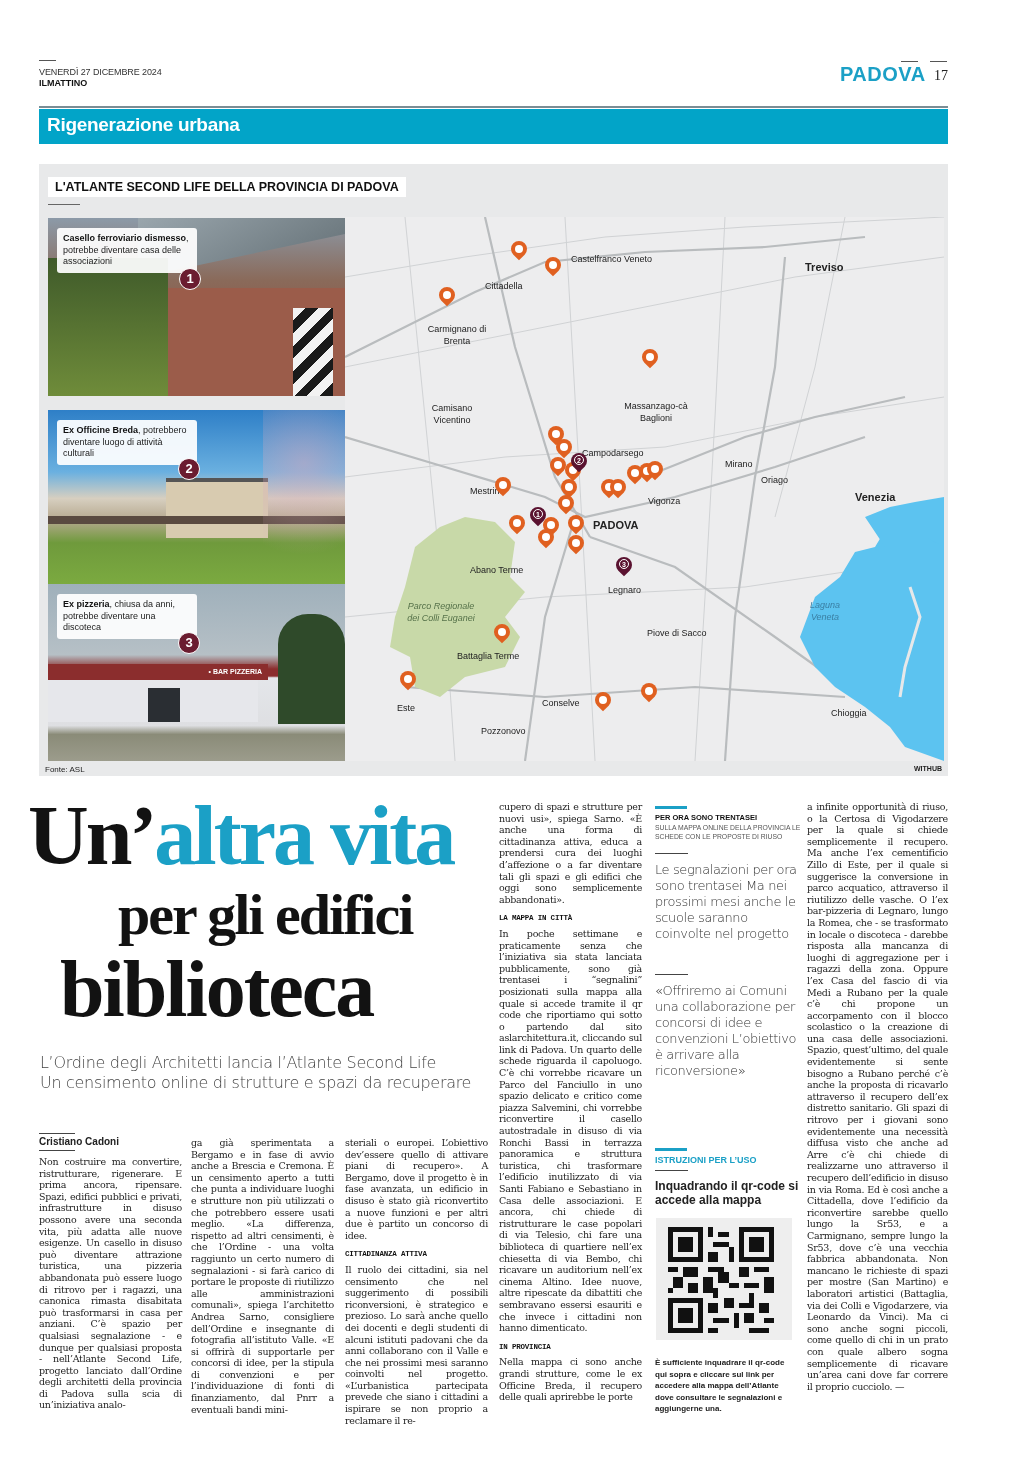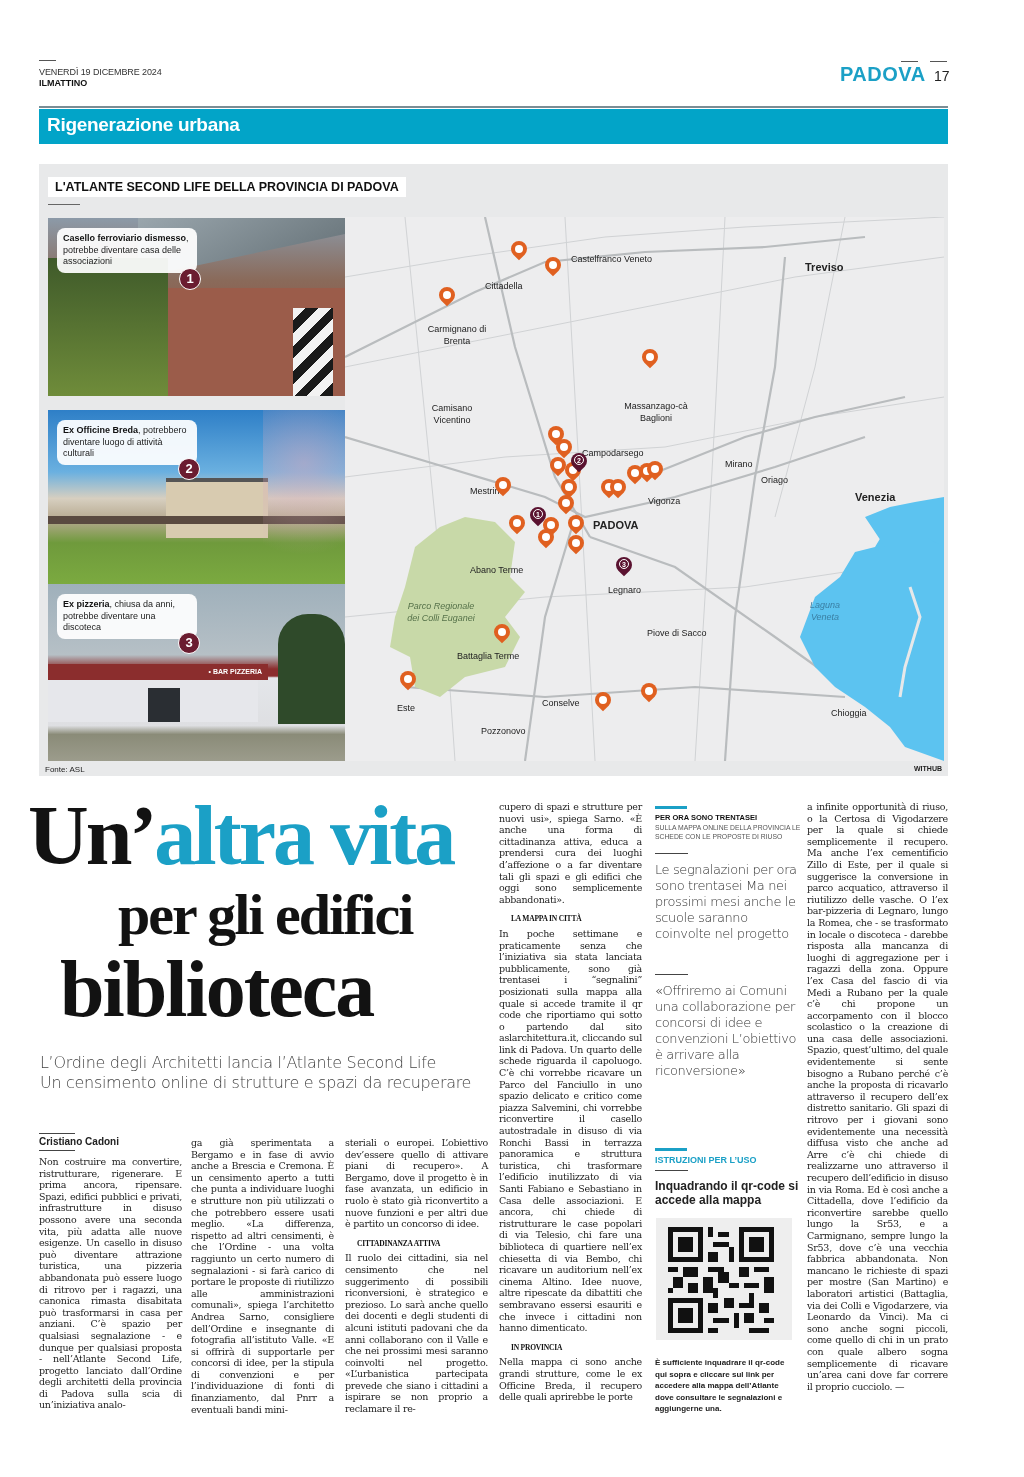--- a/index.html
+++ b/index.html
@@ -5,37 +5,37 @@
   * { box-sizing: border-box; margin: 0; padding: 0; }
   html, body { width: 1024px; height: 1477px; background: #ffffff; overflow: hidden; }
   body { position: relative; font-family: "DejaVu Serif", serif; color: #1a1a1a; }
 
   
   .top-rule-l { position: absolute; left: 39px; top: 60px; width: 17px; height: 1px; background: #555; }
   .date { position: absolute; left: 39px; top: 67px; font-family: "Liberation Sans", sans-serif; font-size: 9px; letter-spacing: -0.1px; color: #333; }
   .paper { position: absolute; left: 39px; top: 78px; font-family: "Liberation Sans", sans-serif; font-size: 9px; font-weight: bold; color: #111; }
   .section-city { position: absolute; left: 840px; top: 63px; font-family: "Liberation Sans", sans-serif; font-weight: bold; font-size: 20px; color: #1ba0c6; letter-spacing: 0.5px; }
   .section-rule-a { position: absolute; left: 901px; top: 61px; width: 17px; height: 1px; background: #555; }
-  .page-no { position: absolute; left: 934px; top: 68px; font-family: Liberation Sans, sans-serif; font-size: 14px; color: #222; }
+  .page-no { position: absolute; left: 934px; top: 68px; font-family: Liberation Serif, serif; font-size: 14px; color: #222; }
   .page-rule { position: absolute; left: 930px; top: 61px; width: 17px; height: 1px; background: #555; }
   .hdr-line { position: absolute; left: 39px; top: 106px; width: 909px; height: 2px; background: #7a8d95; }
   .banner { position: absolute; left: 39px; top: 109px; width: 909px; height: 35px; background: #02a4c8; }
   .banner span { position: absolute; left: 8px; top: 5px; font-family: "Liberation Sans", sans-serif; font-weight: bold; font-size: 19px; color: #ffffff; letter-spacing: -0.3px; }
 
   
   .info { position: absolute; left: 39px; top: 164px; width: 909px; height: 612px; background: #e8e9ea; }
   .info-title { position: absolute; left: 9px; top: 13px; background: #ffffff; padding: 3px 7px; font-family: "Liberation Sans", sans-serif; font-weight: bold; font-size: 12.5px; color: #111; }
   .info-title-rule { position: absolute; left: 9px; top: 40px; width: 32px; height: 1px; background: #666; }
 
   .photo { position: absolute; left: 9px; width: 297px; overflow: hidden; }
   .photo1 { top: 54px; height: 178px; background: linear-gradient(180deg, #8c9aa8 0%, #8a6a5a 35%, #8c5b4b 55%, #64733c 75%, #5a7a36 100%); }
   .photo2 { top: 238px; height: 177px; background: linear-gradient(180deg, #2e7fc7 0%, #6ab0e0 35%, #d7cfc0 50%, #b6a98f 62%, #6f9a3c 75%, #7cab40 100%); margin-top: 8px; }
   .photo3 { top: 420px; height: 177px; background: linear-gradient(180deg, #9fb0bb 0%, #b6c0c6 40%, #8b2d2d 48%, #8b2d2d 52%, #e4e6ea 53%, #dedfe2 80%, #8a8b78 85%, #9c9c8c 100%); }
   .photo .deco { position: absolute; }
-  .caption { position: absolute; left: 9px; top: 10px; width: 140px; background: rgba(255,255,255,0.93); border-radius: 8px; padding: 5px 6px; font-family: "Liberation Sans", sans-serif; font-size: 9px; line-height: 11.5px; color: #222; }
+  .caption { position: absolute; left: 9px; top: 10px; width: 140px; background: rgba(255,255,255,0.93); border-radius: 3px; padding: 5px 6px; font-family: "Liberation Sans", sans-serif; font-size: 9px; line-height: 11.5px; color: #222; }
   .caption b { color: #111; }
   .num-badge { position: absolute; width: 22px; height: 22px; border-radius: 50%; background: #6b1c30; color: #fff; border: 1.5px solid #fff; font-family: "Liberation Sans", sans-serif; font-weight: bold; font-size: 13px; line-height: 19px; text-align: center; }
 
   .map { position: absolute; left: 306px; top: 53px; width: 599px; height: 544px; background: #ededee; overflow: hidden; }
   .map svg { position: absolute; left: 0; top: 0; }
   .place { position: absolute; font-family: "Liberation Sans", sans-serif; font-size: 9px; color: #222; text-align: center; line-height: 12px; white-space: nowrap; }
   .place.big { font-weight: bold; font-size: 11px; }
   .place.it { font-style: italic; color: #56724a; }
   .place.water { font-style: italic; color: #3a7fa3; }
 
@@ -53,39 +53,39 @@
   .hl1 .accent { color: #1ba0c6; }
   .hl2 { position: absolute; left: 118px; top: 880px; font-family: "Liberation Serif", serif; font-weight: bold; font-size: 58px; letter-spacing: -2px; line-height: 70px; color: #121212; white-space: nowrap; }
   .hl3 { position: absolute; left: 60px; top: 944px; font-family: "Liberation Serif", serif; font-weight: bold; font-size: 80px; letter-spacing: -2px; line-height: 90px; color: #121212; white-space: nowrap; }
   .sub { position: absolute; left: 40px; top: 1053px; font-family: "DejaVu Sans", sans-serif; font-weight: 200; font-size: 16px; line-height: 20px; color: #444; letter-spacing: -0.3px; }
 
   
   .col { position: absolute; font-family: "DejaVu Serif", serif; font-size: 9.5px; line-height: 11.6px; color: #1e1e1e; text-align: justify; hyphens: auto; letter-spacing: -0.25px; }
   .byline-rule { position: absolute; left: 39px; top: 1133px; width: 36px; height: 1px; background: #444; }
   .byline { position: absolute; left: 39px; top: 1136px; font-family: "Liberation Sans", sans-serif; font-size: 10px; font-weight: bold; color: #222; }
   .byline-rule2 { position: absolute; left: 39px; top: 1150px; width: 36px; height: 1px; background: #444; }
-  .subhead { font-family: Liberation Serif, serif; font-weight: bold; font-size: 7.5px; letter-spacing: -0.2px; display: block; margin: 8px 12px 3px; color: #111; }
+  .subhead { font-family: Liberation Mono, monospace; font-weight: bold; font-size: 7.5px; letter-spacing: -0.2px; display: block; margin: 8px 0 3px; color: #111; }
 
   
   .side-accent { position: absolute; width: 32px; height: 3px; background: #1ba0c6; }
   .side-kicker { position: absolute; left: 655px; top: 813px; font-family: "Liberation Sans", sans-serif; font-weight: bold; font-size: 7.5px; color: #111; }
   .side-kicker-sub { position: absolute; left: 655px; top: 823px; width: 150px; font-family: "Liberation Sans", sans-serif; font-size: 6.8px; line-height: 9px; color: #555; text-transform: uppercase; }
   .side-rule { position: absolute; left: 655px; width: 33px; height: 1px; background: #444; }
   .side-quote { position: absolute; left: 655px; width: 150px; font-family: "DejaVu Sans", sans-serif; font-weight: 200; font-size: 13px; line-height: 16px; color: #333; letter-spacing: -0.4px; }
   .howto-title { position: absolute; left: 655px; top: 1155px; font-family: "Liberation Sans", sans-serif; font-weight: bold; font-size: 9px; color: #1ba0c6; }
   .howto-head { position: absolute; left: 655px; top: 1179px; width: 150px; font-family: "Liberation Sans", sans-serif; font-weight: bold; font-size: 12px; line-height: 14px; color: #222; }
   .qr-box { position: absolute; left: 656px; top: 1218px; width: 136px; height: 122px; background: #eeeeee; }
   .qr-box svg { position: absolute; left: 12px; top: 9px; }
   .howto-text { position: absolute; left: 655px; top: 1357px; width: 142px; font-family: "Liberation Sans", sans-serif; font-weight: bold; font-size: 8px; line-height: 11.5px; color: #222; }
 </style>
 </head>
 <body>
 
 <div class="top-rule-l"></div>
-<div class="date">VENERDÌ 19 DICEMBRE 2024</div>
+<div class="date">VENERDÌ 27 DICEMBRE 2024</div>
 <div class="paper">ILMATTINO</div>
 <div class="section-rule-a"></div>
 <div class="section-city">PADOVA</div>
 <div class="page-rule"></div>
 <div class="page-no">17</div>
 <div class="hdr-line"></div>
 <div class="banner">
   <span>Rigenerazione urbana</span>
 </div>
 
@@ -307,21 +307,21 @@
   <div>Un censimento online di strutture e spazi da recuperare</div>
 </div>
 
 <div class="byline-rule"></div>
 <div class="byline">Cristiano Cadoni</div>
 <div class="byline-rule2"></div>
 
 <div class="col" style="left:39px;top:1156px;width:143px;">Non costruire ma convertire, ristrutturare, rigenerare. E prima ancora, ripensare. Spazi, edifici pubblici e privati, infrastrutture in disuso possono avere una seconda vita, più adatta alle nuove esigenze. Un casello in disuso può diventare attrazione turistica, una pizzeria abbandonata può essere luogo di ritrovo per i ragazzi, una canonica rimasta disabitata può trasformarsi in casa per anziani. C’è spazio per qualsiasi segnalazione - e dunque per qualsiasi proposta - nell’Atlante Second Life, progetto lanciato dall’Ordine degli architetti della provincia di Padova sulla scia di un’iniziativa analo-</div>
 <div class="col" style="left:191px;top:1137px;width:143px;">ga già sperimentata a Bergamo e in fase di avvio anche a Brescia e Cremona. È un censimento aperto a tutti che punta a individuare luoghi e strutture non più utilizzati o che potrebbero essere usati meglio. «La differenza, rispetto ad altri censimenti, è che l’Ordine - una volta raggiunto un certo numero di segnalazioni - si farà carico di portare le proposte di riutilizzo alle amministrazioni comunali», spiega l’architetto Andrea Sarno, consigliere dell’Ordine e insegnante di fotografia all’istituto Valle. «E si offrirà di supportarle per concorsi di idee, per la stipula di convenzioni e per l’individuazione di fonti di finanziamento, dal Pnrr a eventuali bandi mini-</div>
 <div class="col" style="left:345px;top:1137px;width:143px;">
-  <span>steriali o europei. L’obiettivo dev’essere quello di attivare piani di recupero». A Bergamo, dove il progetto è in fase avanzata, un edificio in ruolo è stato già riconvertito a nuove funzioni e per altri due è partito un concorso di idee.</span>
+  <span>steriali o europei. L’obiettivo dev’essere quello di attivare piani di recupero». A Bergamo, dove il progetto è in fase avanzata, un edificio in disuso è stato già riconvertito a nuove funzioni e per altri due è partito un concorso di idee.</span>
   <span class="subhead">CITTADINANZA ATTIVA</span>
   <span>Il ruolo dei cittadini, sia nel censimento che nel suggerimento di possibili riconversioni, è strategico e prezioso. Lo sarà anche quello dei docenti e degli studenti di alcuni istituti padovani che da anni collaborano con il Valle e che nei prossimi mesi saranno coinvolti nel progetto. «L’urbanistica partecipata prevede che siano i cittadini a ispirare se non proprio a reclamare il re-</span>
 </div>
 <div class="col" style="left:499px;top:801px;width:143px;">
   <span>cupero di spazi e strutture per nuovi usi», spiega Sarno. «È anche una forma di cittadinanza attiva, educa a prendersi cura dei luoghi d’affezione o a far diventare tali gli spazi e gli edifici che oggi sono semplicemente abbandonati».</span>
   <span class="subhead">LA MAPPA IN CITTÀ</span>
   <span>In poche settimane e praticamente senza che l’iniziativa sia stata lanciata pubblicamente, sono già trentasei i “segnalini” posizionati sulla mappa alla quale si accede tramite il qr code che riportiamo qui sotto o partendo dal sito aslarchitettura.it, cliccando sul link di Padova. Un quarto delle schede riguarda il capoluogo. C’è chi vorrebbe ricavare un Parco del Fanciullo in uno spazio delicato e critico come piazza Salvemini, chi vorrebbe riconvertire il casello autostradale in disuso di via Ronchi Bassi in terrazza panoramica e struttura turistica, chi trasformare l’edificio inutilizzato di via Santi Fabiano e Sebastiano in Casa delle associazioni. E ancora, chi chiede di ristrutturare le case popolari di via Telesio, chi fare una biblioteca di quartiere nell’ex chiesetta di via Bembo, chi ricavare un auditorium nell’ex cinema Altino. Idee nuove, altre ripescate da dibattiti che sembravano essersi esauriti e che invece i cittadini non hanno dimenticato.</span>
   <span class="subhead">IN PROVINCIA</span>
   <span>Nella mappa ci sono anche grandi strutture, come le ex Officine Breda, il recupero delle quali aprirebbe le porte</span>
 </div>

